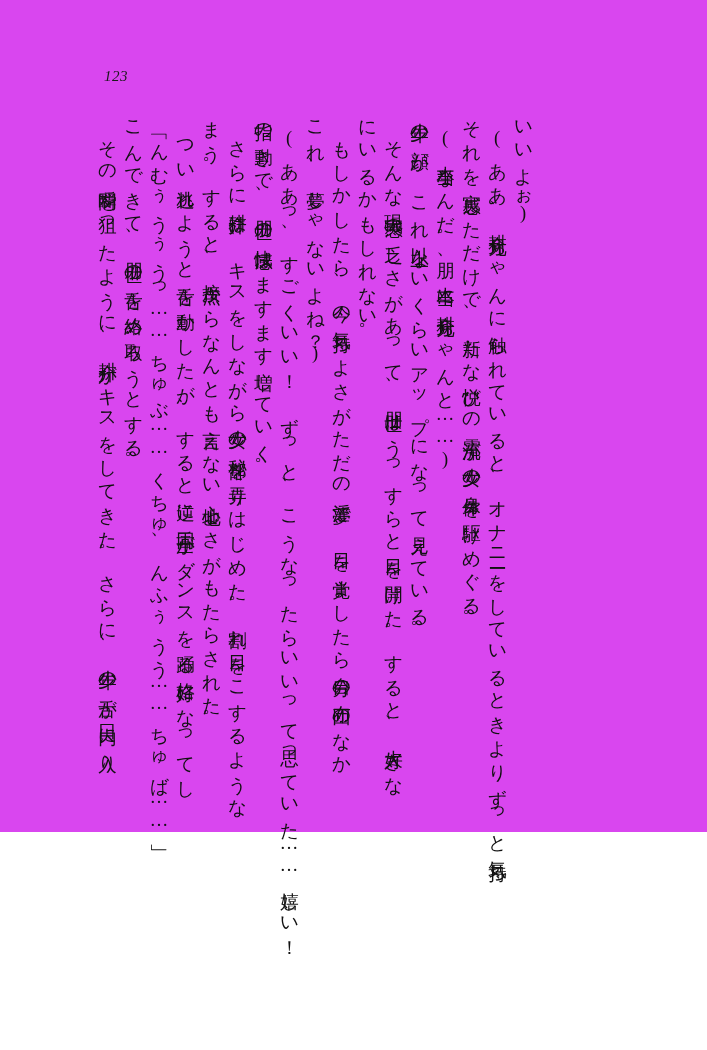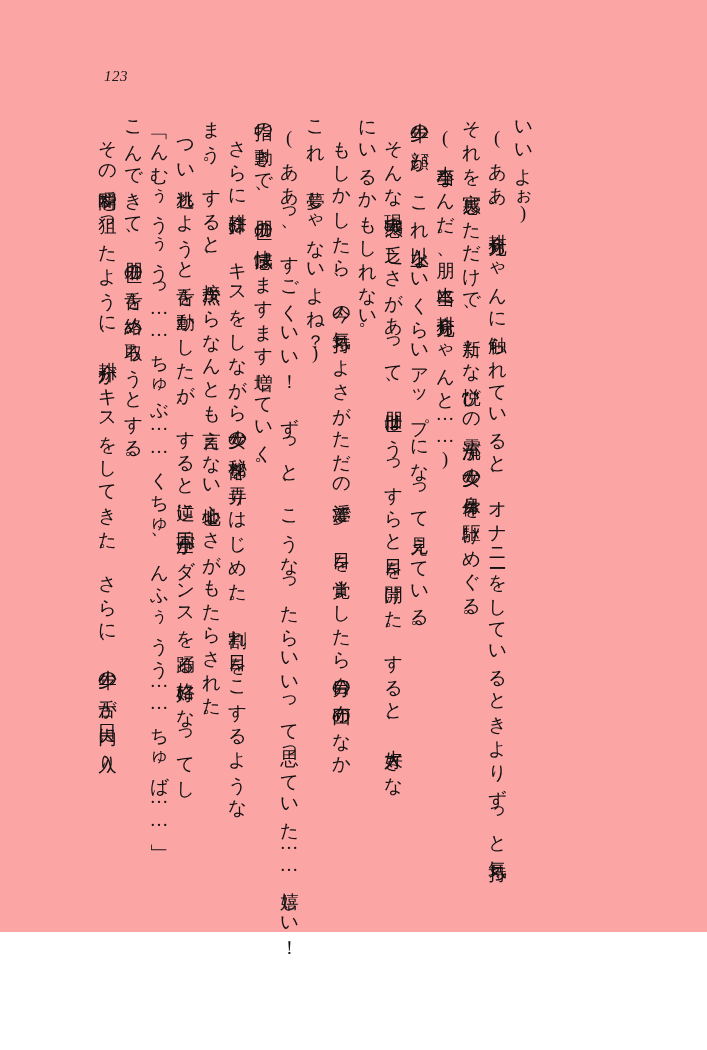--- a/index.html
+++ b/index.html
@@ -14,22 +14,22 @@
     color: #111111;
     position: relative;
     overflow: hidden;
   }
 
   .page {
     position: absolute;
     left: 0;
     top: 0;
     width: 707px;
-    height: 932px;
-    background: #fca5a5;
+    height: 832px;
+    background: #d946ef;
   }
 
   
   .page-number {
     position: absolute;
     left: 104px;
     top: 68px;
     font-size: 15px;
     font-style: italic;
     font-family: "Liberation Serif", "DejaVu Serif", serif;

